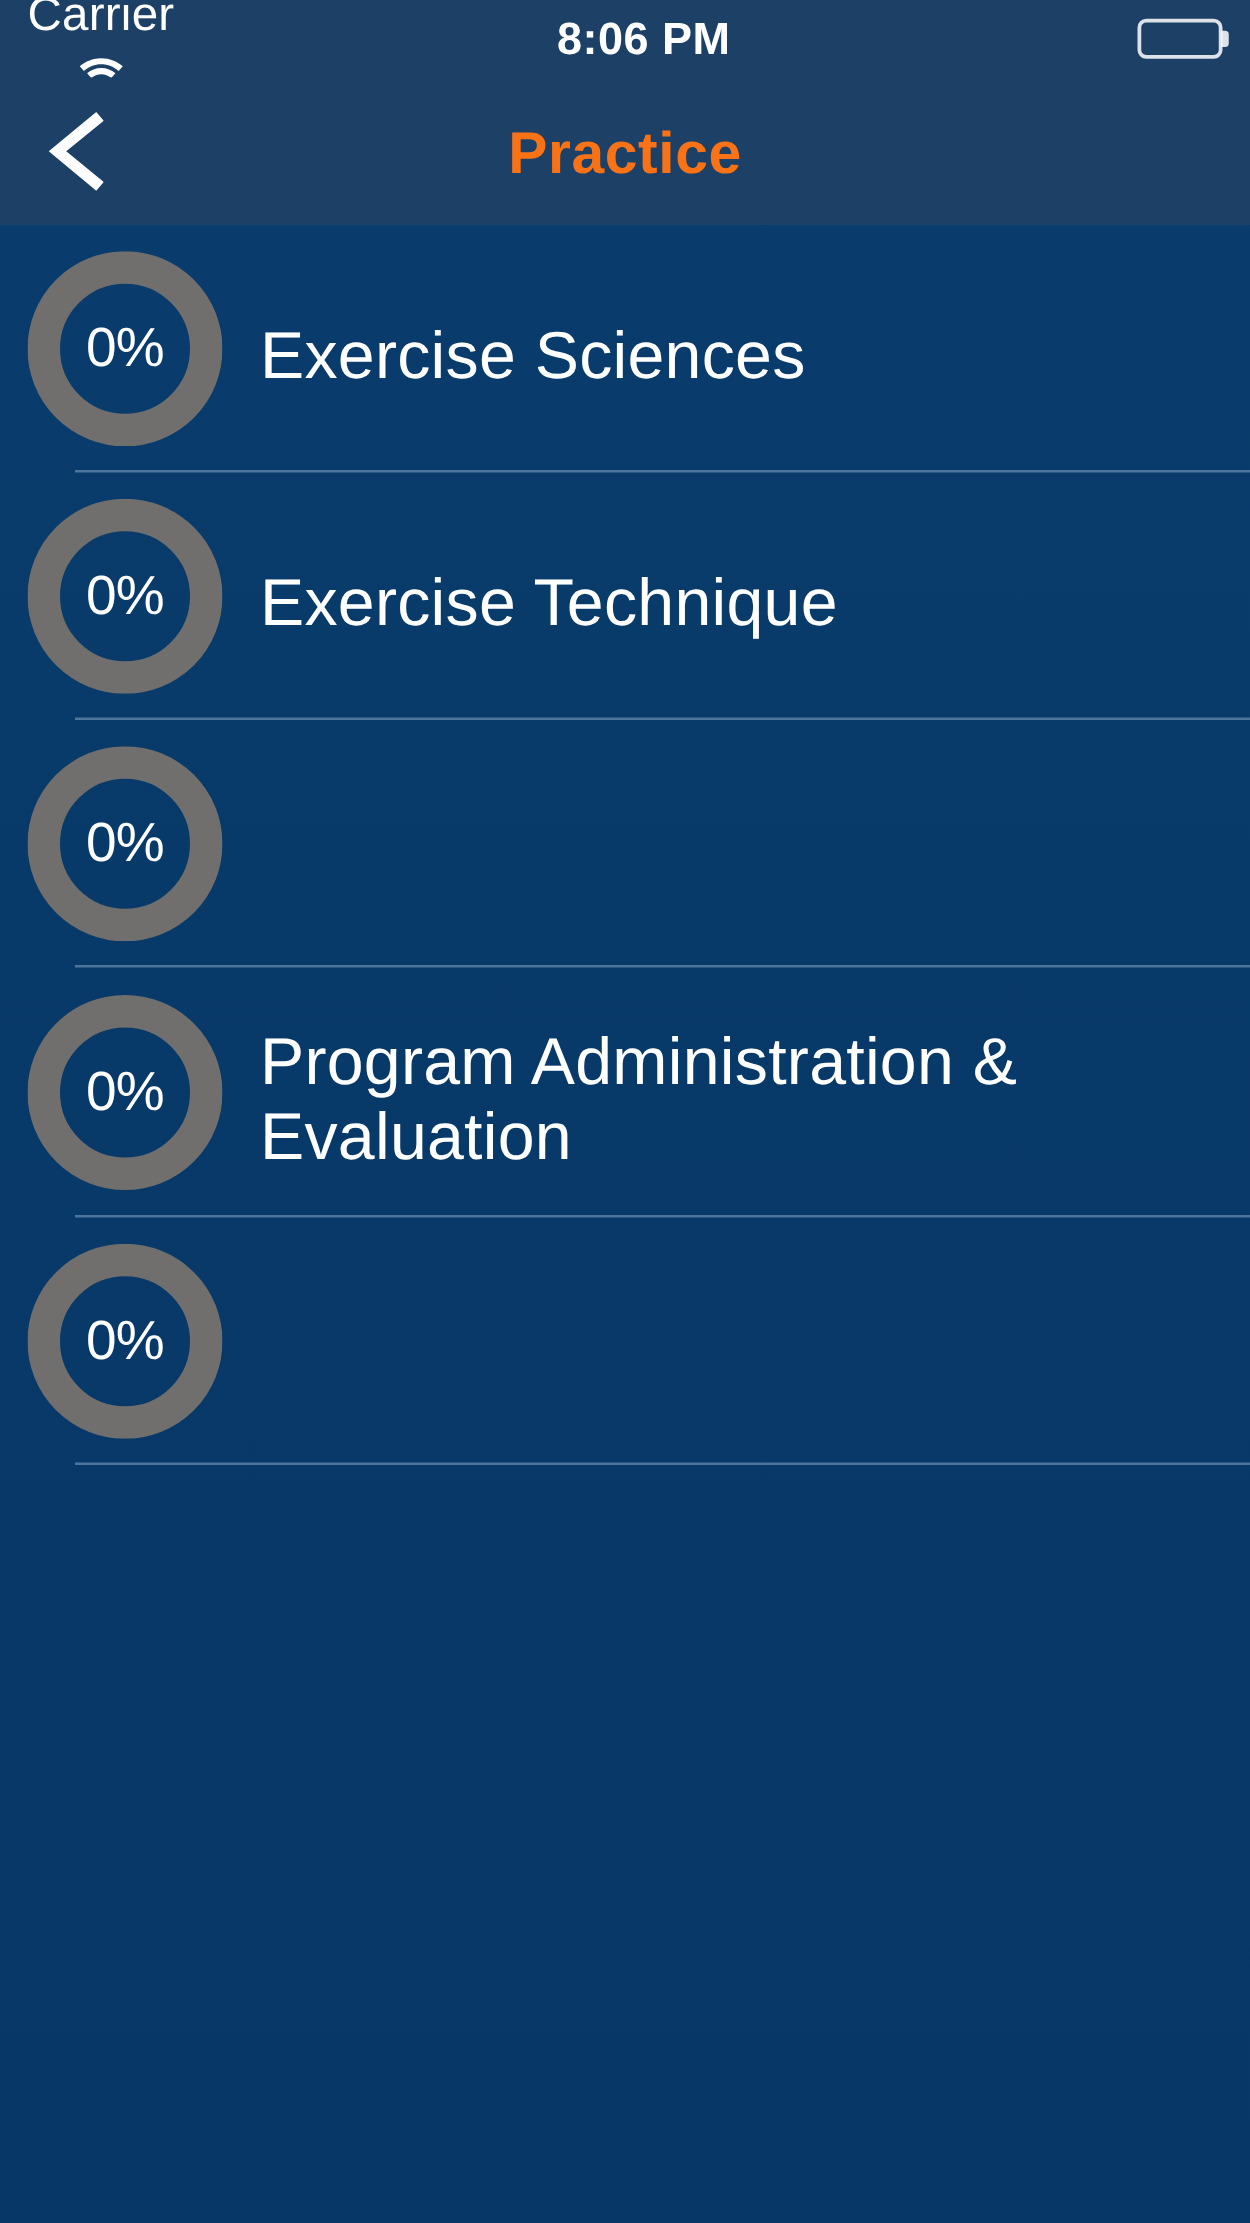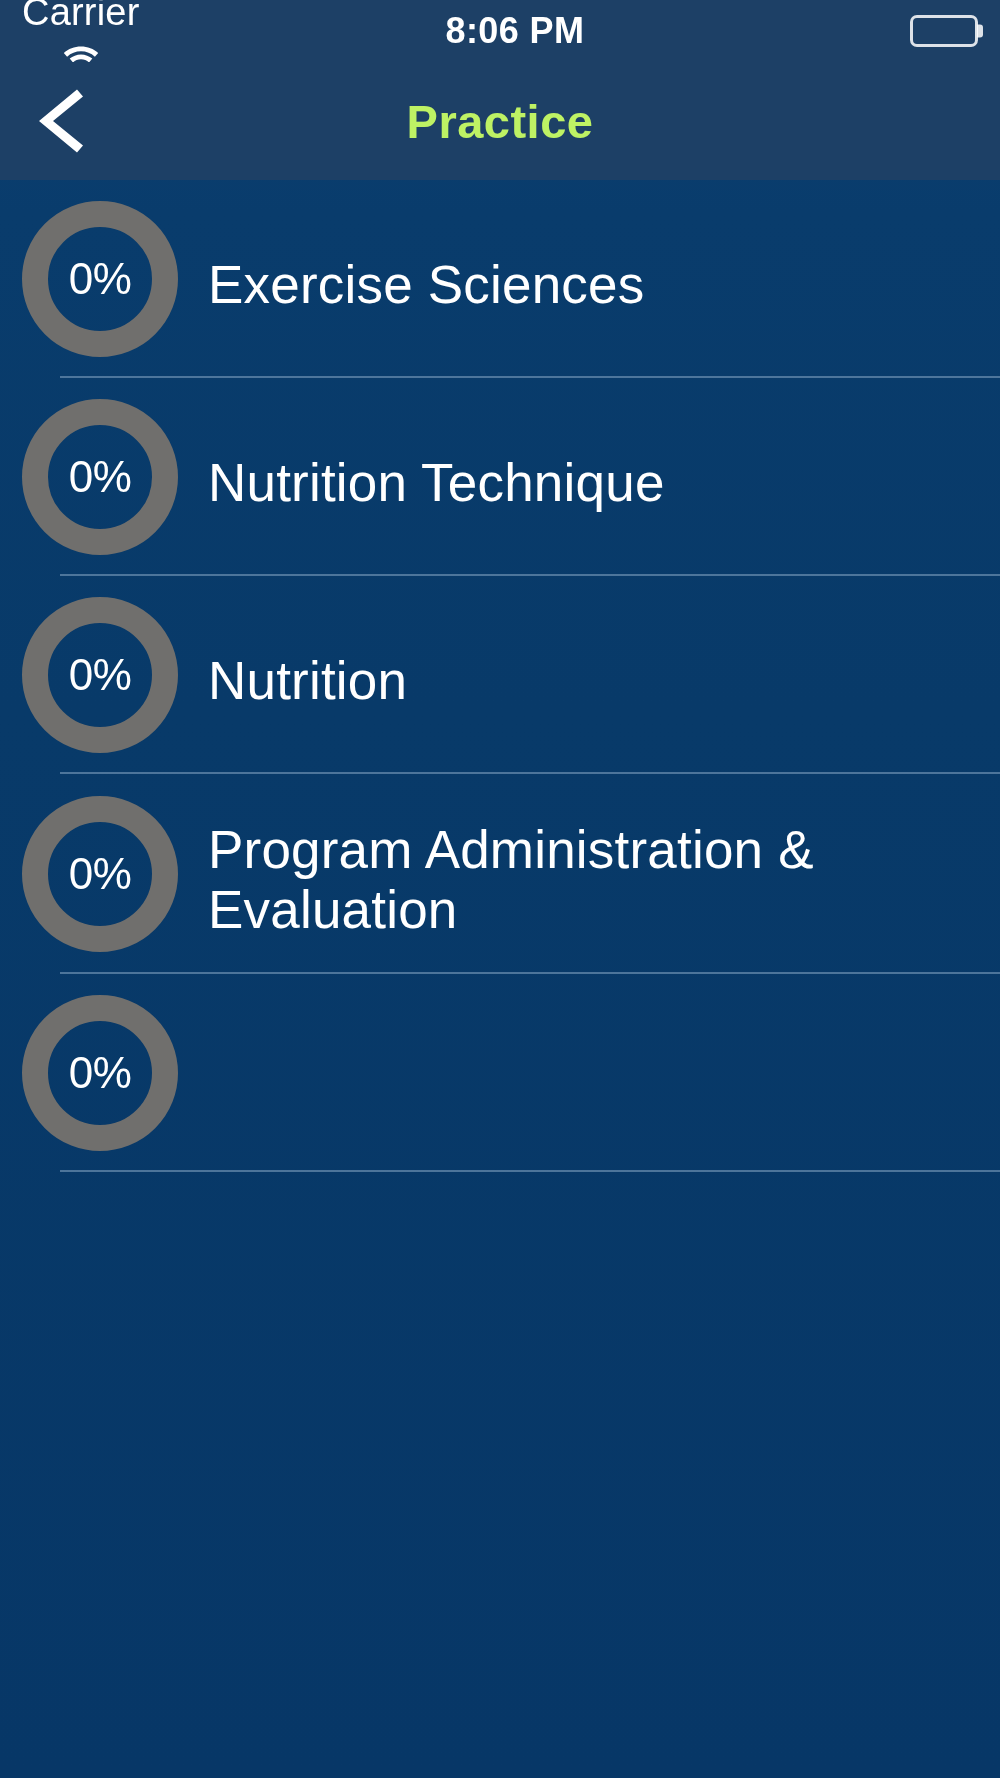--- a/index.html
+++ b/index.html
@@ -107,21 +107,21 @@
     justify-content:center;
   }
   .chevron-left { display:block; width:46px; height:66px; }
   .nav-title {
     position:absolute;
     left:0; right:0;
     text-align:center;
     font-size:47px;
     font-weight:700;
     letter-spacing:0.5px;
-    color:#bef264;
+    color:#f97316;
     line-height:1;
   }
 
   
   .list {
     position:relative;
   }
   .list-row {
     position:relative;
     display:flex;
@@ -221,32 +221,31 @@
       <div class="row-separator"></div>
     </div>
 
     <div class="list-row">
       <div class="progress-ring">
         <svg viewBox="0 0 156 156" width="156" height="156" aria-hidden="true">
           <circle cx="78" cy="78" r="65" fill="none" stroke="#706f6d" stroke-width="26"></circle>
         </svg>
         <span class="ring-label">0%</span>
       </div>
-      <div class="row-label">Nutrition Technique</div>
-      <div class="row-separator"></div>
-    </div>
-
-    <div class="list-row">
-      <div class="progress-ring">
-        <svg viewBox="0 0 156 156" width="156" height="156" aria-hidden="true">
-          <circle cx="78" cy="78" r="65" fill="none" stroke="#706f6d" stroke-width="26"></circle>
-        </svg>
-        <span class="ring-label">0%</span>
-      </div>
-      <div class="row-label">Nutrition</div>
+      <div class="row-label">Exercise Technique</div>
+      <div class="row-separator"></div>
+    </div>
+
+    <div class="list-row">
+      <div class="progress-ring">
+        <svg viewBox="0 0 156 156" width="156" height="156" aria-hidden="true">
+          <circle cx="78" cy="78" r="65" fill="none" stroke="#706f6d" stroke-width="26"></circle>
+        </svg>
+        <span class="ring-label">0%</span>
+      </div>
       <div class="row-separator"></div>
     </div>
 
     <div class="list-row tall">
       <div class="progress-ring">
         <svg viewBox="0 0 156 156" width="156" height="156" aria-hidden="true">
           <circle cx="78" cy="78" r="65" fill="none" stroke="#706f6d" stroke-width="26"></circle>
         </svg>
         <span class="ring-label">0%</span>
       </div>

